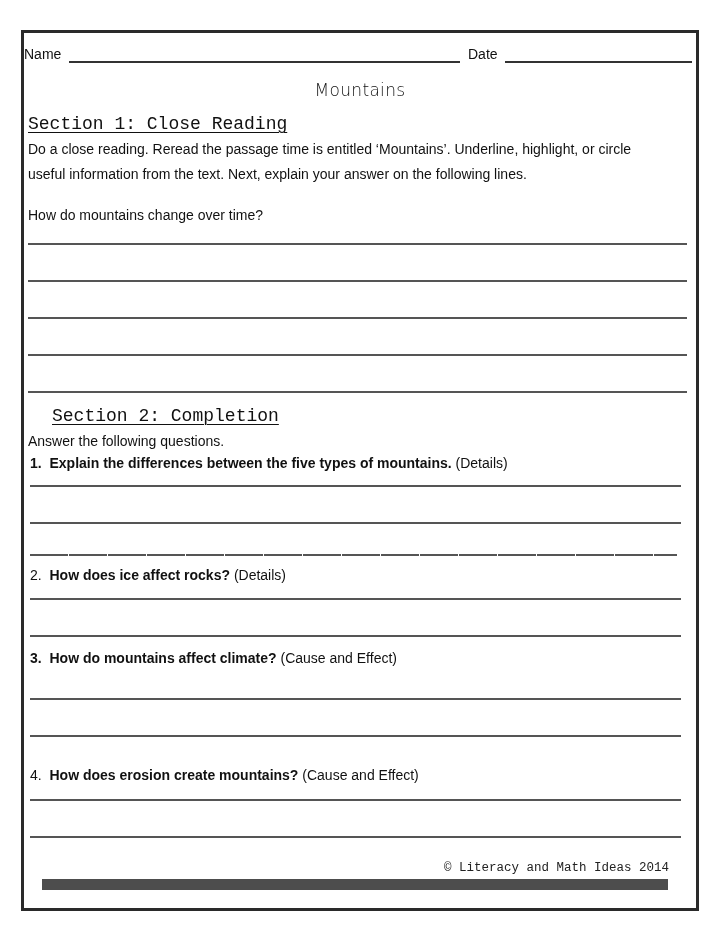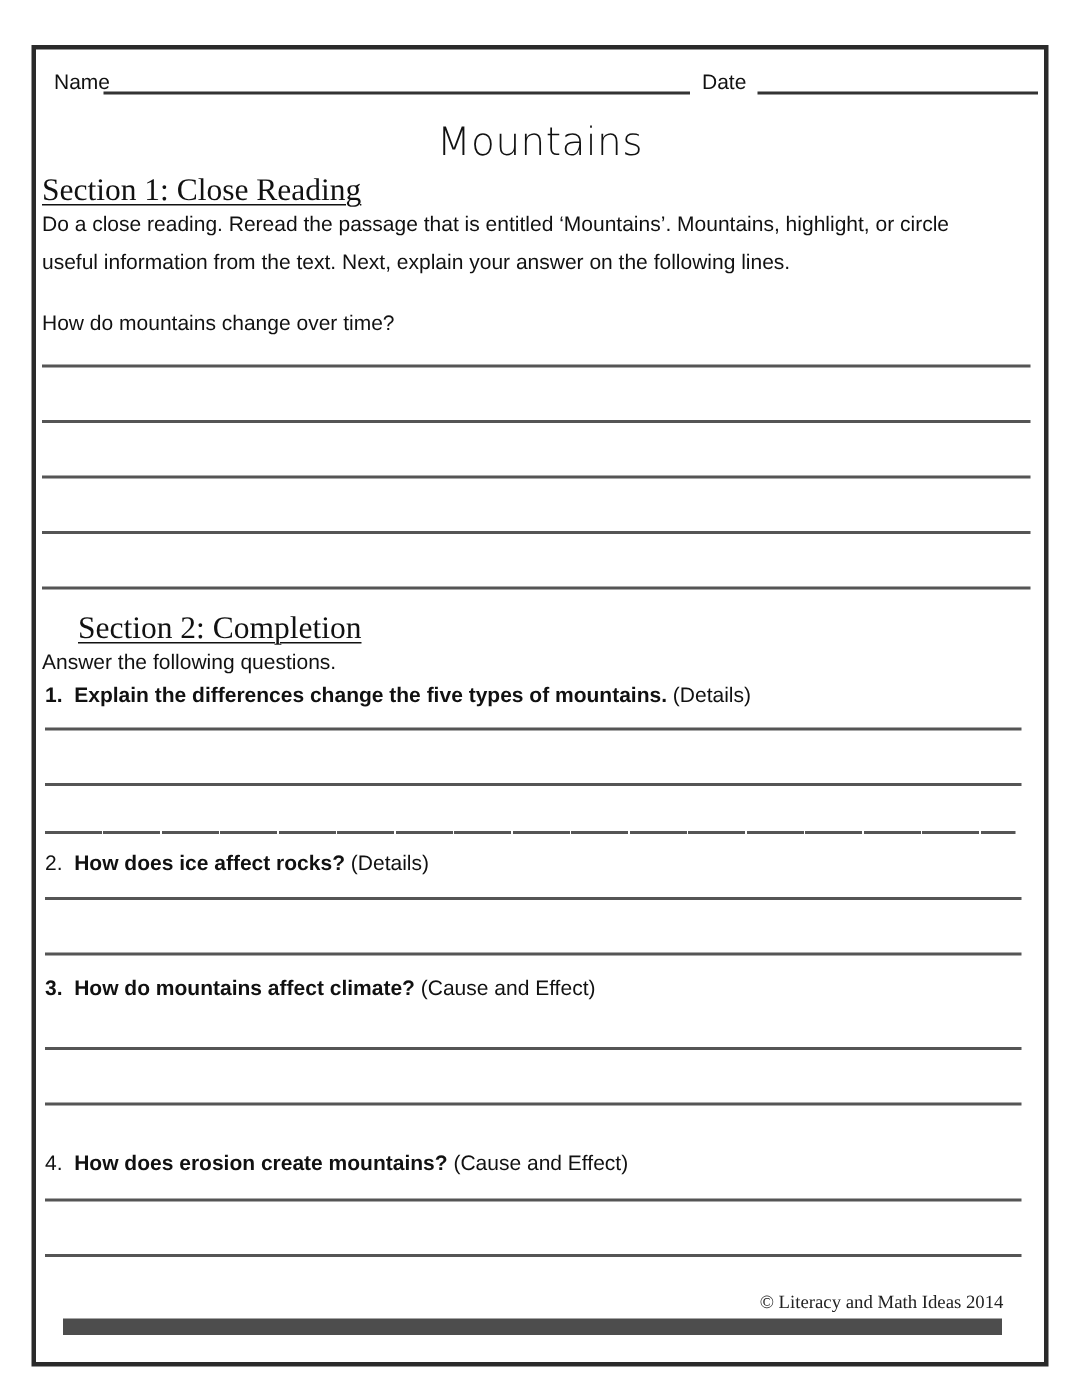--- a/index.html
+++ b/index.html
@@ -3,60 +3,60 @@
 <meta charset="utf-8">
 <style>
   html, body { margin: 0; padding: 0; background: #ffffff; }
   body { width: 720px; height: 932px; position: relative; overflow: hidden;
          font-family: "Liberation Sans", sans-serif; color: #111; }
   .frame { position: absolute; left: 21px; top: 30px; width: 672px; height: 875px;
            border: 3px solid #2a2a2a; background: #fff; }
   .abs { position: absolute; white-space: nowrap; }
   .hdr { font-size: 14px; }
   .uline { position: absolute; height: 1.5px; background: #333; }
-  .title { font-family: "DejaVu Sans", sans-serif; font-size: 26px; font-weight: 300;
+  .title { font-family: "DejaVu Sans", sans-serif; font-size: 17px; font-weight: 300;
            letter-spacing: 0.3px; left: 0; width: 100%; text-align: center; }
-  .section { font-family: Liberation Serif, serif; font-size: 21px;
+  .section { font-family: Liberation Mono, monospace; font-size: 18px;
              text-decoration: underline; text-decoration-thickness: 1px; text-underline-offset: 3px; }
   .body { font-size: 14px; line-height: 19px; }
   .q { font-size: 14px; }
   .q b { font-weight: bold; }
   .line { position: absolute; height: 2px; background: #555; }
-  .footer { font-family: Liberation Serif, serif; font-size: 12.5px; color: #222; }
+  .footer { font-family: Liberation Mono, monospace; font-size: 12.5px; color: #222; }
   .bar { position: absolute; background: #4d4d4d; }
 </style>
 </head>
 <body>
 
 <div class="frame"></div>
 
-<span class="abs hdr" style="left:36px; top:46px;">Name</span>
+<span class="abs hdr" style="left:24px; top:46px;">Name</span>
 <div class="uline" style="left:69px; top:61px; width:391px;"></div>
 <span class="abs hdr" style="left:468px; top:46px;">Date</span>
 <div class="uline" style="left:505px; top:61px; width:187px;"></div>
 
 <div class="abs title" style="top:80px;">Mountains</div>
 
 <div class="abs section" style="left:28px; top:114px;">Section 1:  Close Reading</div>
-<div class="abs body" style="left:28px; top:140px;">Do a close reading.  Reread the passage that is entitled ‘Mountains’.  Mountains, highlight, or circle</div>
+<div class="abs body" style="left:28px; top:140px;">Do a close reading.  Reread the passage time is entitled ‘Mountains’.  Underline, highlight, or circle</div>
 <div class="abs body" style="left:28px; top:165px;">useful information from the text.  Next, explain your answer on the following lines.</div>
 <div class="abs body" style="left:28px; top:206px;">How do mountains change over time?</div>
 
 <div class="line" style="left:28px; top:243px; width:659px;"></div>
 <div class="line" style="left:28px; top:280px; width:659px;"></div>
 <div class="line" style="left:28px; top:317px; width:659px;"></div>
 <div class="line" style="left:28px; top:354px; width:659px;"></div>
 <div class="line" style="left:28px; top:391px; width:659px;"></div>
 
 <div class="abs section" style="left:28px; top:406px;margin-left:24px;">Section 2:  Completion</div>
 <div class="abs body" style="left:28px; top:432px;">Answer the following questions.</div>
 
 <div class="abs q" style="left:30px; top:455px;">
   <b>1.</b>&nbsp;
-  <b>Explain the differences change the five types of mountains.</b>
+  <b>Explain the differences between the five types of mountains.</b>
   <span>(Details)</span>
 </div>
 <div class="line" style="left:30px; top:485px; width:651px;"></div>
 <div class="line" style="left:30px; top:522px; width:651px;"></div>
 <div class="line" style="left:30px; top:554px; width:647px; background:repeating-linear-gradient(90deg,#555 0,#555 38px,#fff 38px,#fff 39px);"></div>
 
 <div class="abs q" style="left:30px; top:567px;">
   <span>2.</span>&nbsp;
   <b>How does ice affect rocks?</b>
   <span>(Details)</span>

